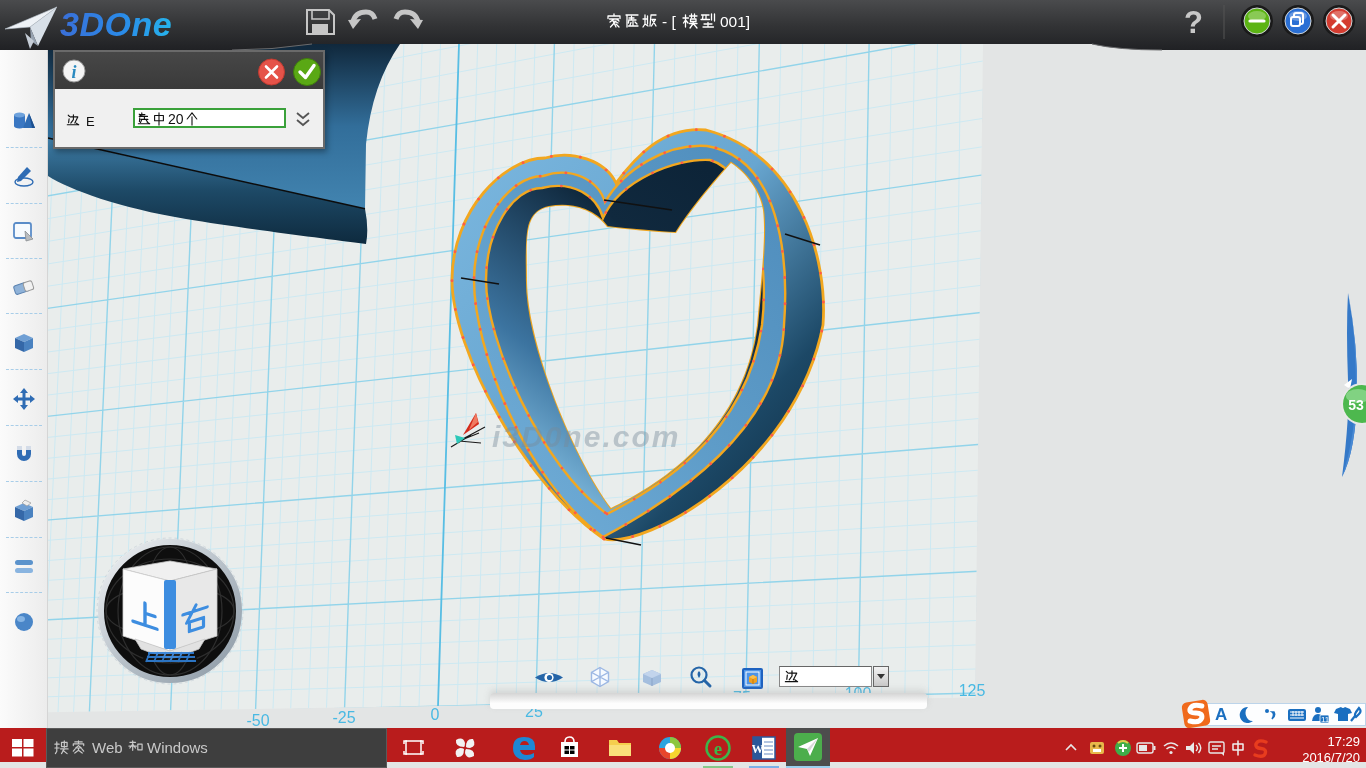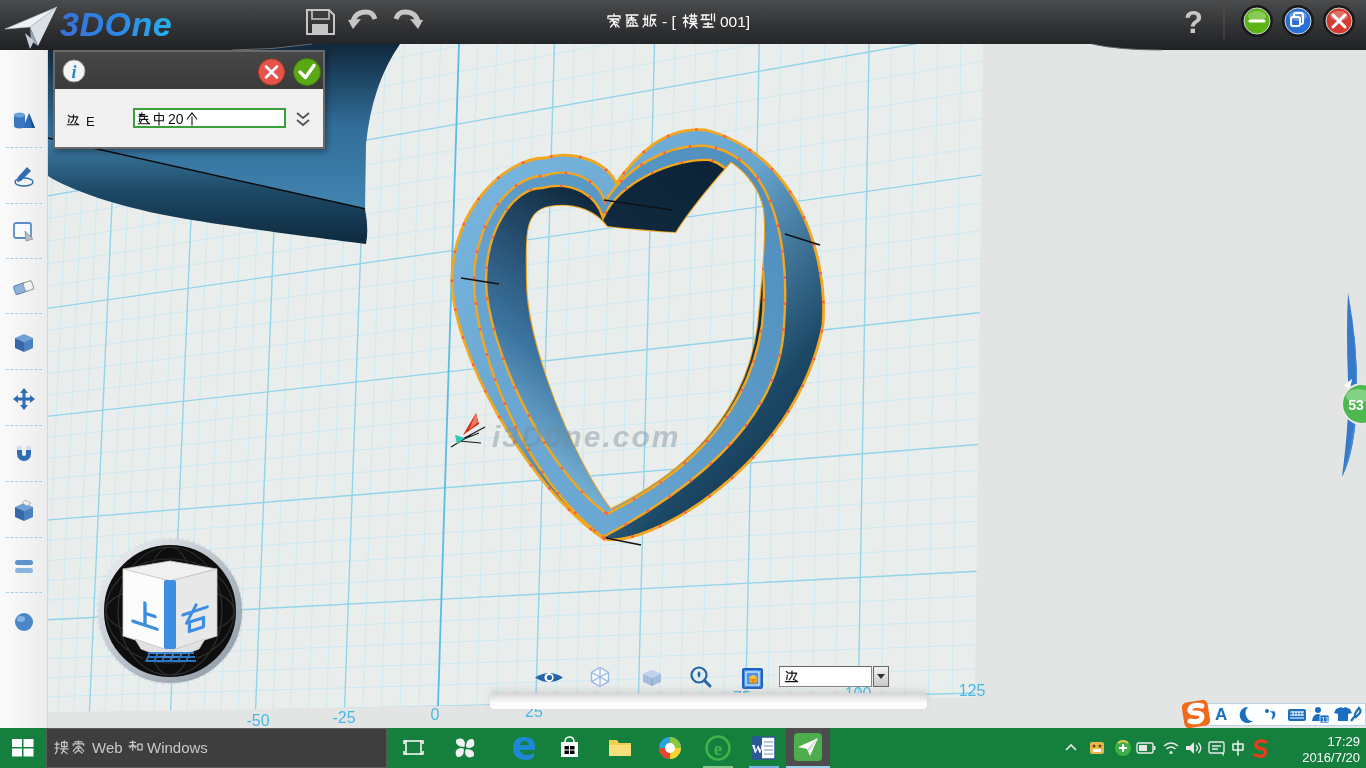--- a/index.html
+++ b/index.html
@@ -300,21 +300,21 @@
         <path d="M78,8 H92 M78,11 H92 M78,14 H92"></path>
         <path d="M81,7 V12 M84,7 V12 M87,7 V12 M90,7 V12"></path>
       </g>
       <circle cx="106" cy="6" r="3" fill="#1a6fc0"></circle>
       <path d="M100,17 Q101,10 106,10 Q111,10 112,17 Z" fill="#1a6fc0"></path>
       <rect x="108" y="11" width="9" height="8" rx="1" fill="#1a6fc0" stroke="#fff" stroke-width="0.8"></rect>
       <text x="109" y="18" font-size="8" fill="#fff" font-family="Liberation Sans, sans-serif">11</text>
       <path d="M124,5 L129,3 Q131,5 133,3 L138,5 L140,9 L136,10 L136,17 L126,17 L126,10 L122,9 Z" fill="#1a6fc0"></path>
       <path d="M147,4 Q150,7 147,10 L144,13 Q142,11 144,8 Z M143,12 L139,17" stroke="#1a6fc0" stroke-width="2.2" fill="none"></path>
     </svg>
-    <div style="position:absolute;left:0;top:728px;width:1366px;height:40px;background:#15803d">
+    <div style="position:absolute;left:0;top:728px;width:1366px;height:34px;background:#b91c1c">
       <svg style="position:absolute;left:12px;top:11px" width="22" height="18" viewBox="0 0 22 18">
         <g fill="#fff">
           <rect x="0" y="0" width="10" height="8"></rect>
           <rect x="11.5" y="0" width="10" height="8"></rect>
           <rect x="0" y="9.5" width="10" height="8"></rect>
           <rect x="11.5" y="9.5" width="10" height="8"></rect>
         </g>
       </svg>
       <div style="position:absolute;left:46px;top:0;width:341px;height:40px;background:#3e3e3e;border:1px solid #5a5a5a;box-sizing:border-box"></div>
       <svg style="position:absolute;left:54px;top:11px" width="200" height="18" viewBox="0 0 200 18">

